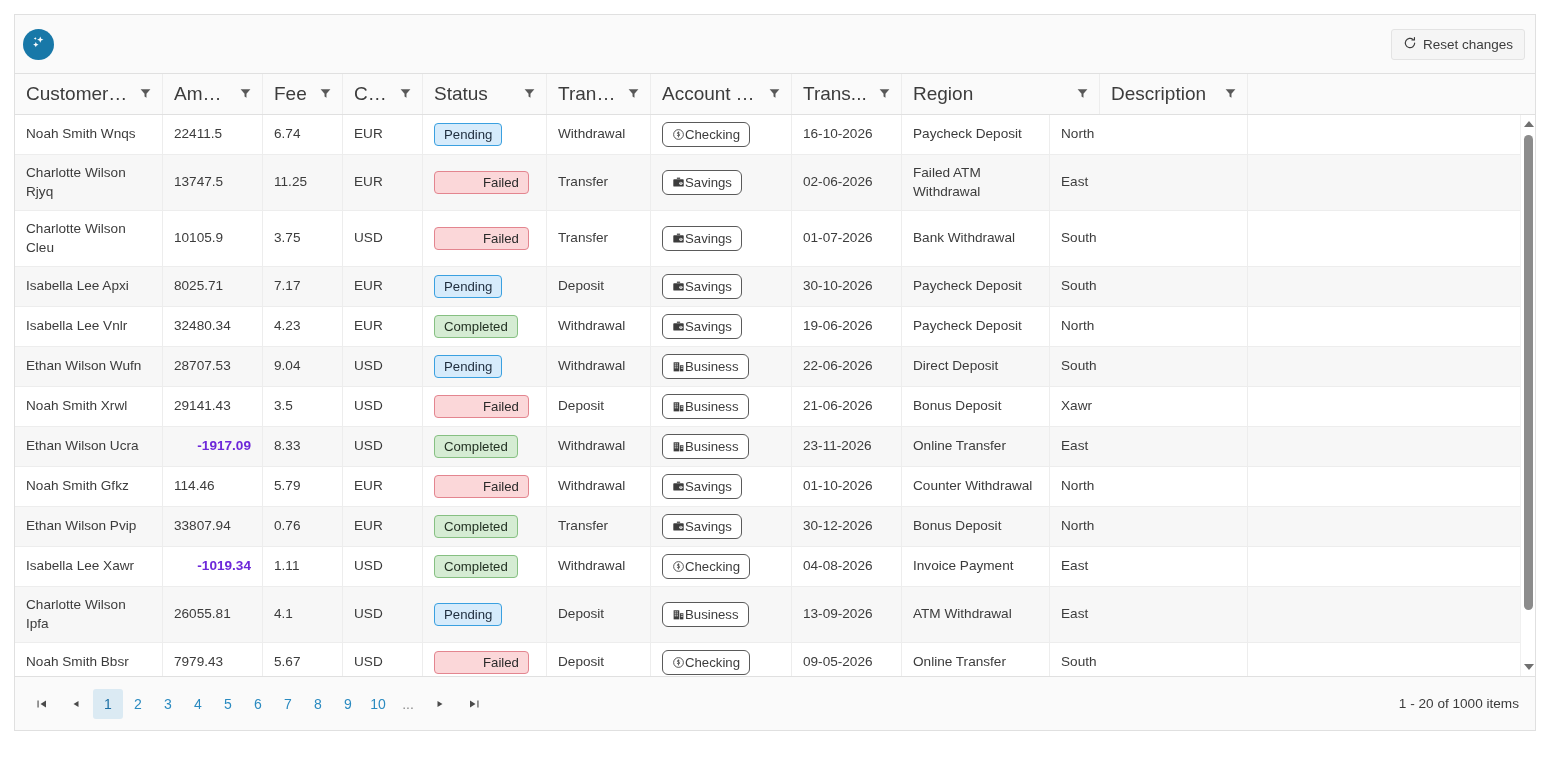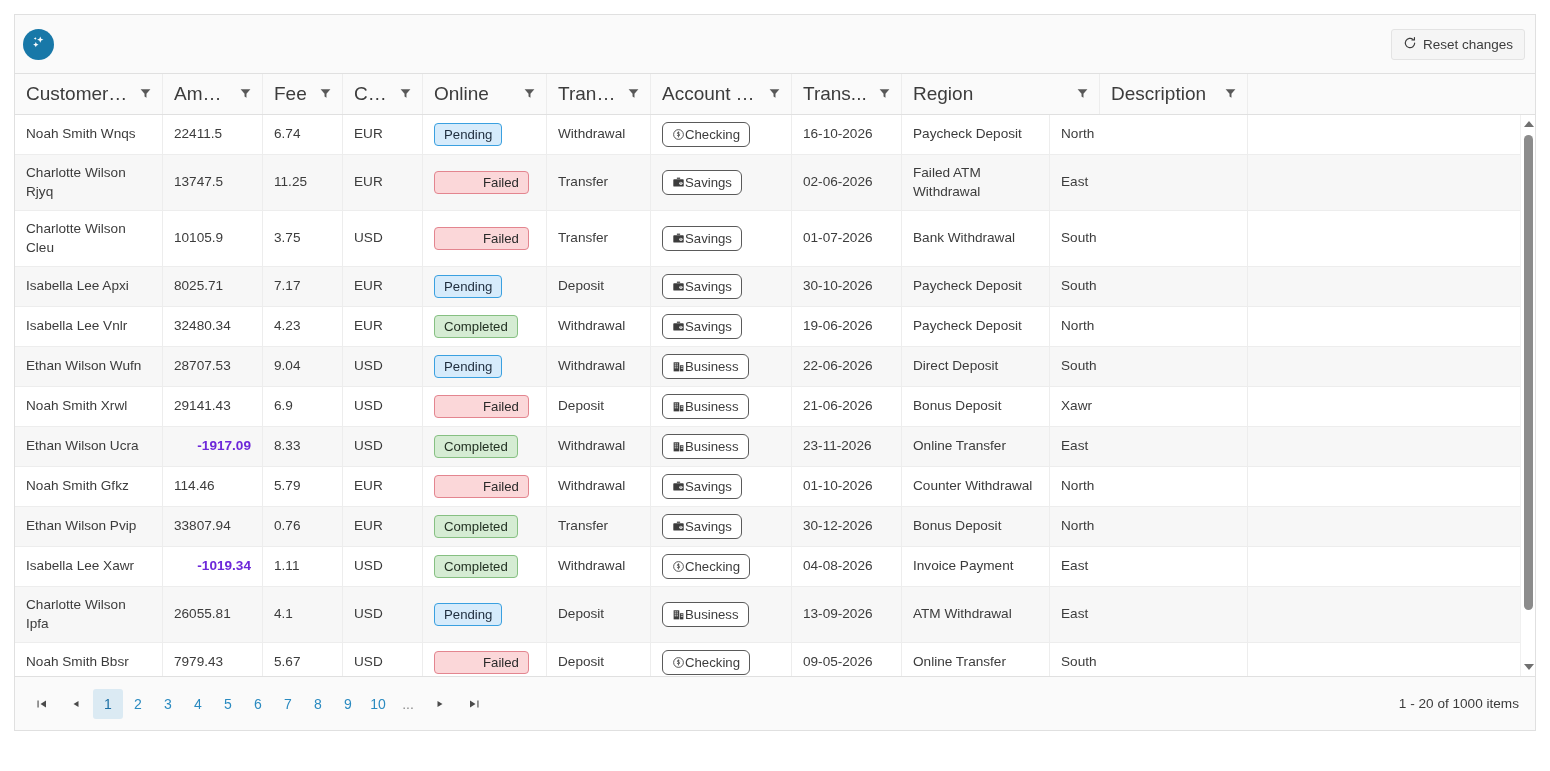--- a/index.html
+++ b/index.html
@@ -252,21 +252,21 @@
         </div>
         <div class="th" style="width: 80px; flex: 0 0 80px;">
           <span class="th-label">Cu...</span>
           <span class="th-filter">
             <span><svg width="13" height="13" viewBox="0 0 24 24" fill="#3c3c3c">
                 <path d="M3 4h18l-7.2 8.4V20l-3.6-2.4v-5.2z"></path>
               </svg></span>
           </span>
         </div>
         <div class="th" style="width: 124px; flex: 0 0 124px;">
-          <span class="th-label">Online</span>
+          <span class="th-label">Status</span>
           <span class="th-filter">
             <span><svg width="13" height="13" viewBox="0 0 24 24" fill="#3c3c3c">
                 <path d="M3 4h18l-7.2 8.4V20l-3.6-2.4v-5.2z"></path>
               </svg></span>
           </span>
         </div>
         <div class="th" style="width: 104px; flex: 0 0 104px;">
           <span class="th-label">Trans...</span>
           <span class="th-filter">
             <span><svg width="13" height="13" viewBox="0 0 24 24" fill="#3c3c3c">
@@ -578,21 +578,21 @@
           <div class="td td-spacer"></div>
         </div>
         <div class="tr h1">
           <div class="td" style="width: 148px; flex: 0 0 148px;">
             <span class="wrap">Noah Smith Xrwl</span>
           </div>
           <div class="td" style="width: 100px; flex: 0 0 100px;">
             <span class="wrap">29141.43</span>
           </div>
           <div class="td" style="width: 80px; flex: 0 0 80px;">
-            <span class="wrap">6.9</span>
+            <span class="wrap">3.5</span>
           </div>
           <div class="td" style="width: 80px; flex: 0 0 80px;">
             <span class="wrap">USD</span>
           </div>
           <div class="td" style="width: 124px; flex: 0 0 124px;">
             <span class="status-badge status-Failed">Failed</span>
           </div>
           <div class="td" style="width: 104px; flex: 0 0 104px;">
             <span class="wrap">Deposit</span>
           </div>

